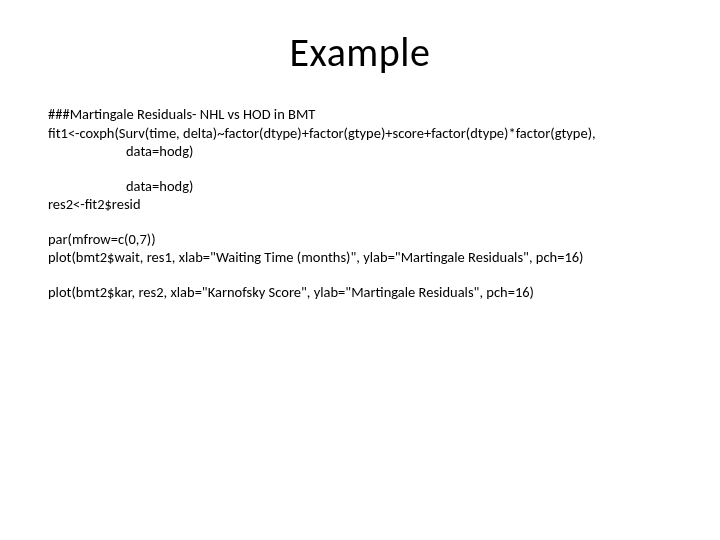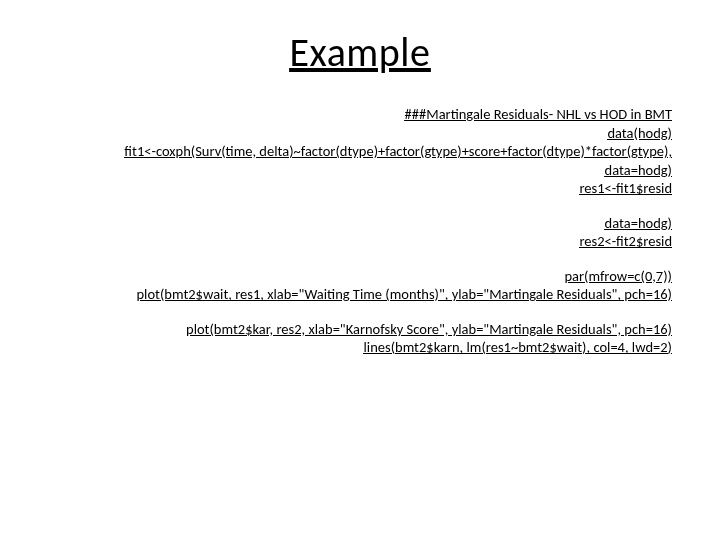--- a/index.html
+++ b/index.html
@@ -1,42 +1,39 @@
 <!DOCTYPE html>
 <html><head>
 <meta charset="utf-8">
 <style>
-  * { margin: 0; padding: 0; box-sizing: border-box; text-decoration: underline; }
+  * { margin: 0; padding: 0; box-sizing: border-box; }
   html, body { width: 720px; height: 540px; background: #fff; font-family: Calibri, Arial, sans-serif; color: #000; }
   .slide { width: 720px; height: 540px; position: relative; padding: 28px 48px 0 48px; }
   .title { font-size: 40px; font-weight: 400; text-align: center; margin-bottom: 28px; letter-spacing: 0.5px; }
-  .block { font-size: 14.5px; line-height: 1.28; margin-bottom: 16px; text-align: right; }
+  .block { font-size: 14.5px; line-height: 1.28; margin-bottom: 16px; }
   .indent { padding-left: 78px; }
 </style>
 </head>
 <body>
 
 <div class="slide">
   <h1 class="title">Example</h1>
 
   <div class="block">
     <div>###Martingale Residuals- NHL vs HOD in BMT</div>
-    <div>data(hodg)</div>
     <div>fit1&lt;-coxph(Surv(time, delta)~factor(dtype)+factor(gtype)+score+factor(dtype)*factor(gtype),</div>
     <div class="indent">data=hodg)</div>
-    <div>res1&lt;-fit1$resid</div>
   </div>
 
   <div class="block">
     <div class="indent">data=hodg)</div>
     <div>res2&lt;-fit2$resid</div>
   </div>
 
   <div class="block">
     <div>par(mfrow=c(0,7))</div>
     <div>plot(bmt2$wait, res1, xlab="Waiting Time (months)", ylab="Martingale Residuals", pch=16)</div>
   </div>
 
   <div class="block">
     <div>plot(bmt2$kar, res2, xlab="Karnofsky Score", ylab="Martingale Residuals", pch=16)</div>
-    <div>lines(bmt2$karn, lm(res1~bmt2$wait), col=4, lwd=2)</div>
   </div>
 </div>
 
 </body></html>

